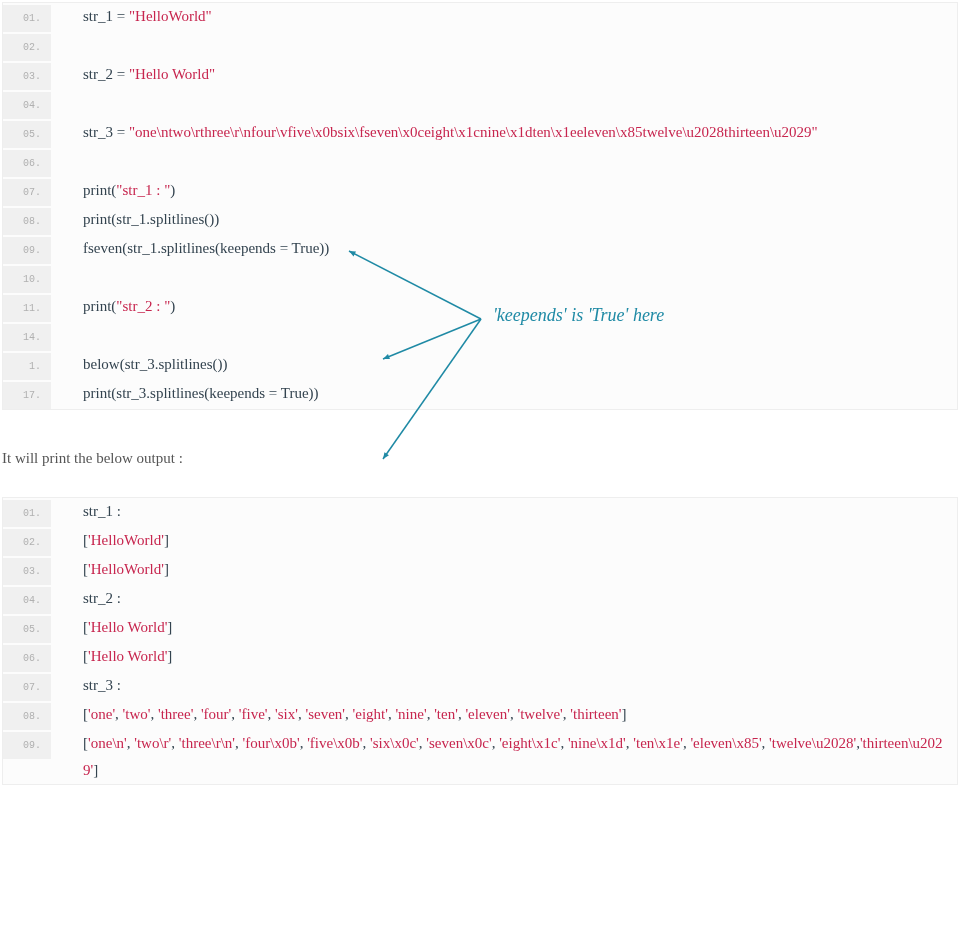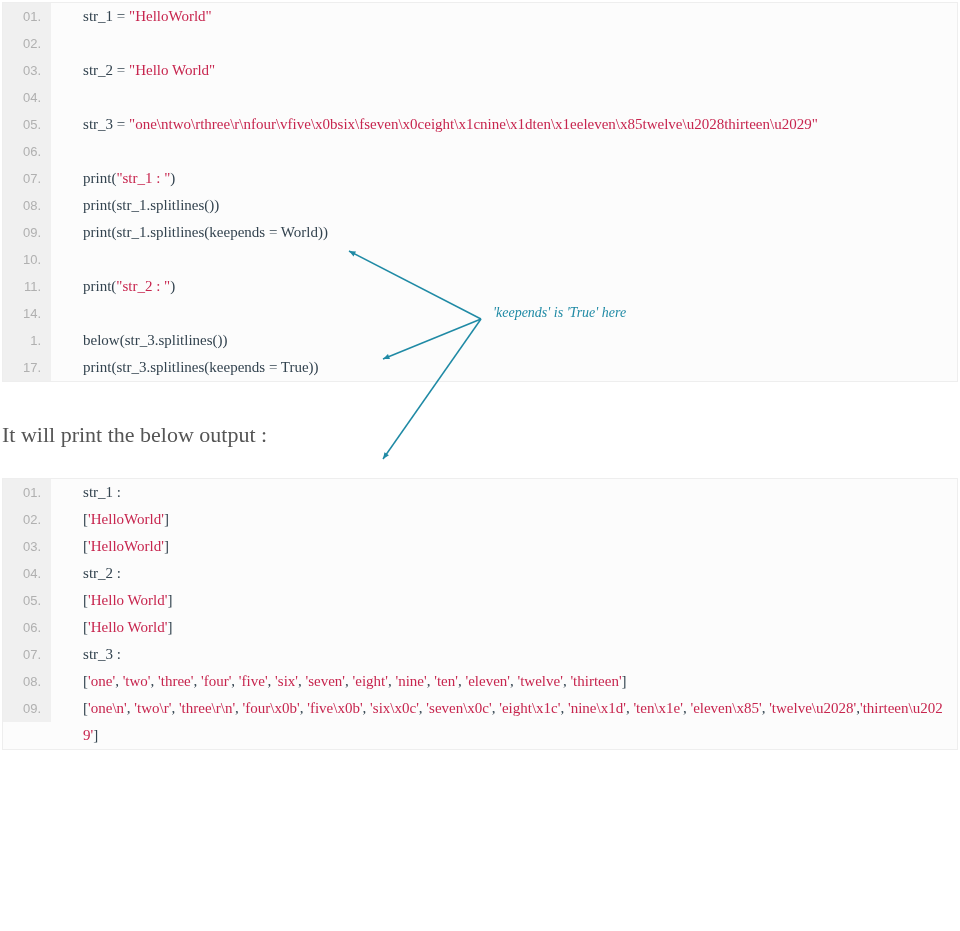--- a/index.html
+++ b/index.html
@@ -20,47 +20,47 @@
   .code-line {
     display: flex;
     align-items: baseline;
     min-height: 27px;
     line-height: 27px;
   }
   .line-num {
     flex: 0 0 48px;
     text-align: right;
     padding-right: 10px;
-    font-size: 13px;
+    font-size: 10px;
     color: #b0b0b0;
     background: #f0f0f0;
-    font-family: Liberation Sans, sans-serif;
+    font-family: Liberation Mono, monospace;
     user-select: none;
     padding-left: 20px;
   }
   .line-code {
     flex: 1;
     padding-left: 32px;
     font-family: Georgia, 'Times New Roman', serif;
     font-size: 15px;
     color: #33434f;
     white-space: pre-wrap;
     word-break: break-all;
   }
   .line-code .str { color: #c7254e; }
   .prose {
-    font-size: 22px;
+    font-size: 15px;
     color: #555;
     margin: 40px 2px 30px 2px;
     font-family: Georgia, serif;
   }
   .annotation {
     position: absolute;
     font-family: 'Comic Sans MS', 'Bradley Hand', cursive;
-    font-size: 14px;
+    font-size: 18px;
     color: #1f8aa5;
     font-style: italic;
   }
   svg.arrows { position: absolute; top: 0; left: 0; pointer-events: none; }
   svg.arrows line { stroke: #1f8aa5; stroke-width: 1.5; }
   svg.arrows polygon { fill: #1f8aa5; }
 </style>
 </head>
 <body>
 
@@ -101,21 +101,21 @@
     <div class="code-line">
       <div class="line-num">07.</div>
       <div class="line-code"><span>print(</span><span class="str">"str_1 : "</span><span>)</span></div>
     </div>
     <div class="code-line">
       <div class="line-num">08.</div>
       <div class="line-code"><span>print(str_1.splitlines())</span></div>
     </div>
     <div class="code-line">
       <div class="line-num">09.</div>
-      <div class="line-code"><span>print(str_1.splitlines(keepends = World))</span></div>
+      <div class="line-code"><span>fseven(str_1.splitlines(keepends = True))</span></div>
     </div>
     <div class="code-line">
       <div class="line-num">10.</div>
       <div class="line-code">&nbsp;</div>
     </div>
     <div class="code-line">
       <div class="line-num">11.</div>
       <div class="line-code"><span>print(</span><span class="str">"str_2 : "</span><span>)</span></div>
     </div>
     <div class="code-line">

